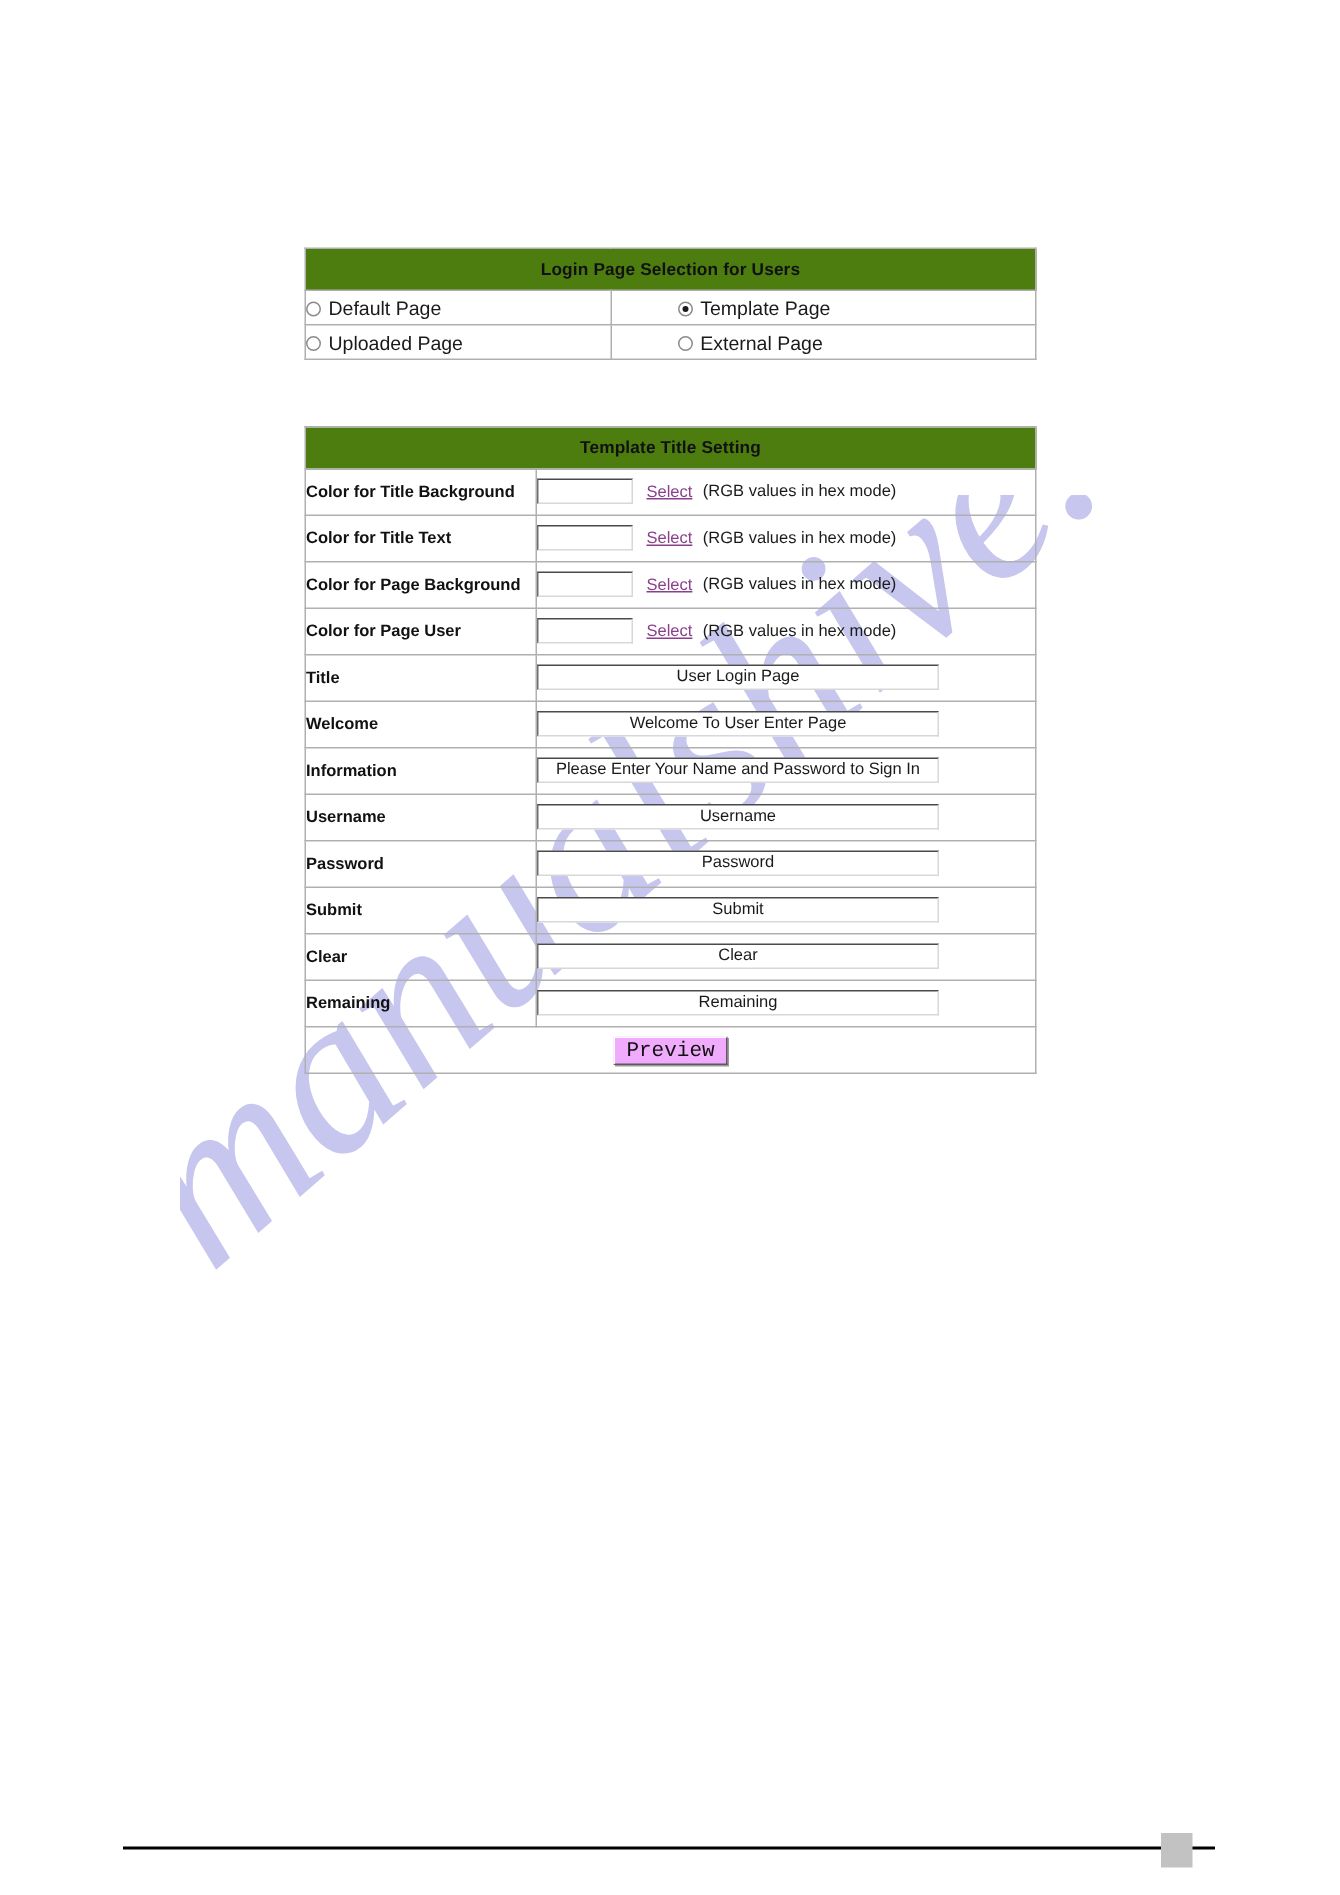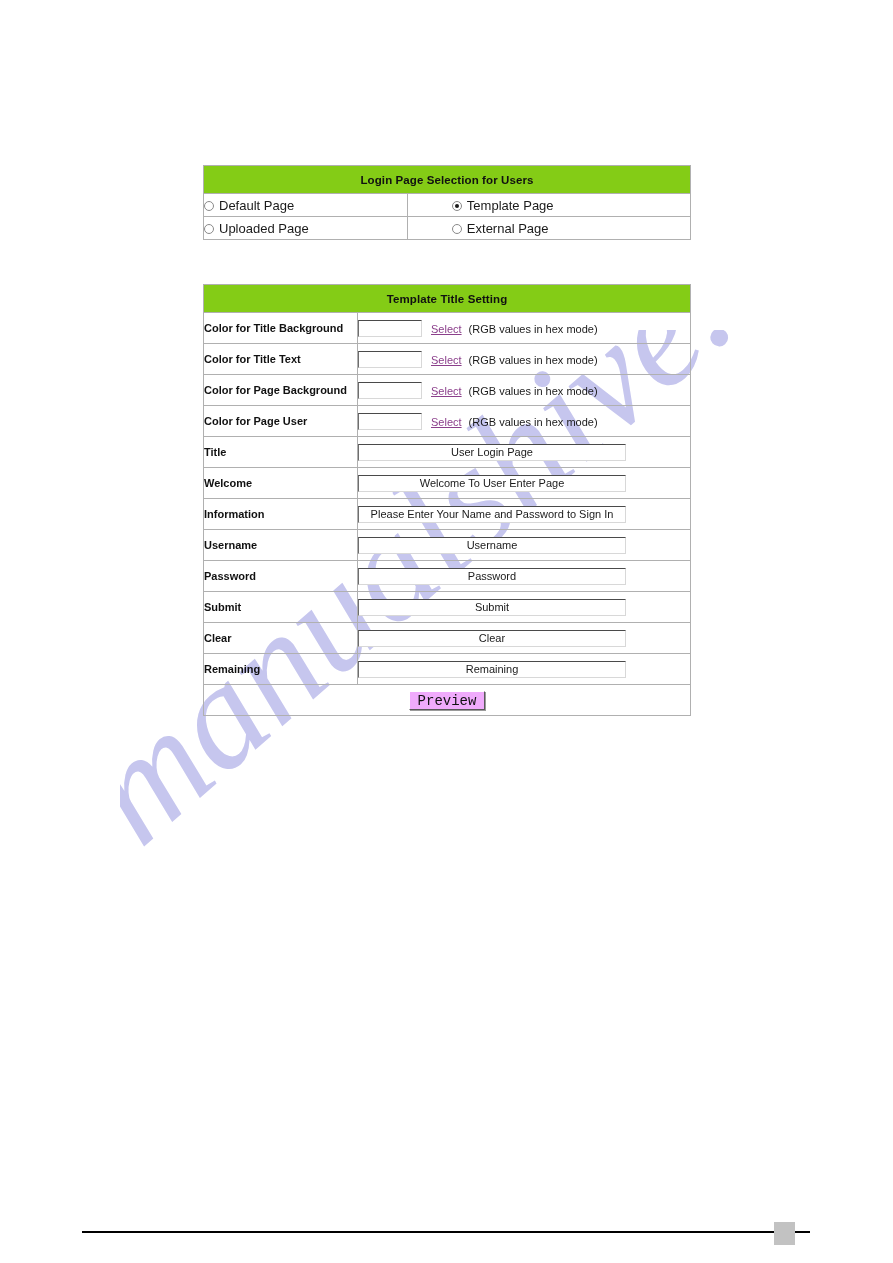--- a/index.html
+++ b/index.html
@@ -54,21 +54,21 @@
     width: 488px;
   }
 
   table.panel td, table.panel th {
     border: 1px solid #b0b0b0;
     padding: 0;
     vertical-align: middle;
   }
 
   th.panel-header {
-    background: #84cc16;
+    background: #4d7c0f;
     color: #111111;
     font-size: 11.5px;
     font-weight: bold;
     text-align: center;
     height: 27px;
     letter-spacing: 0.1px;
     border: 1px solid #9d9d9d;
   }
 
   

